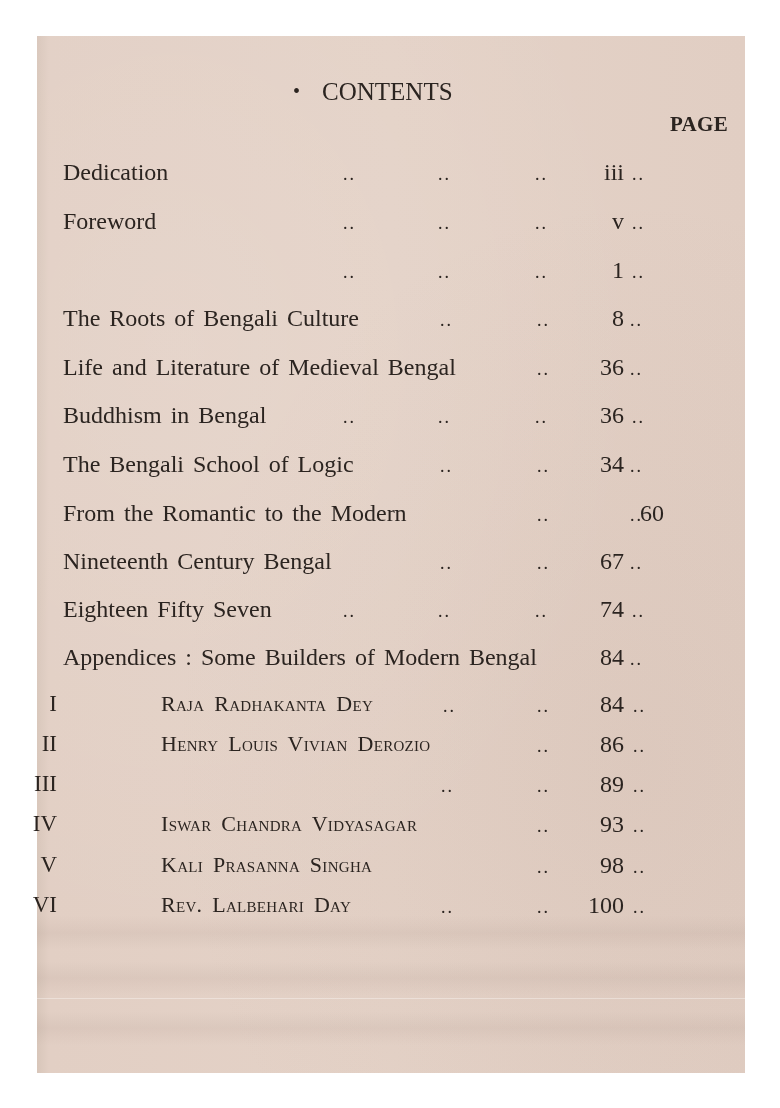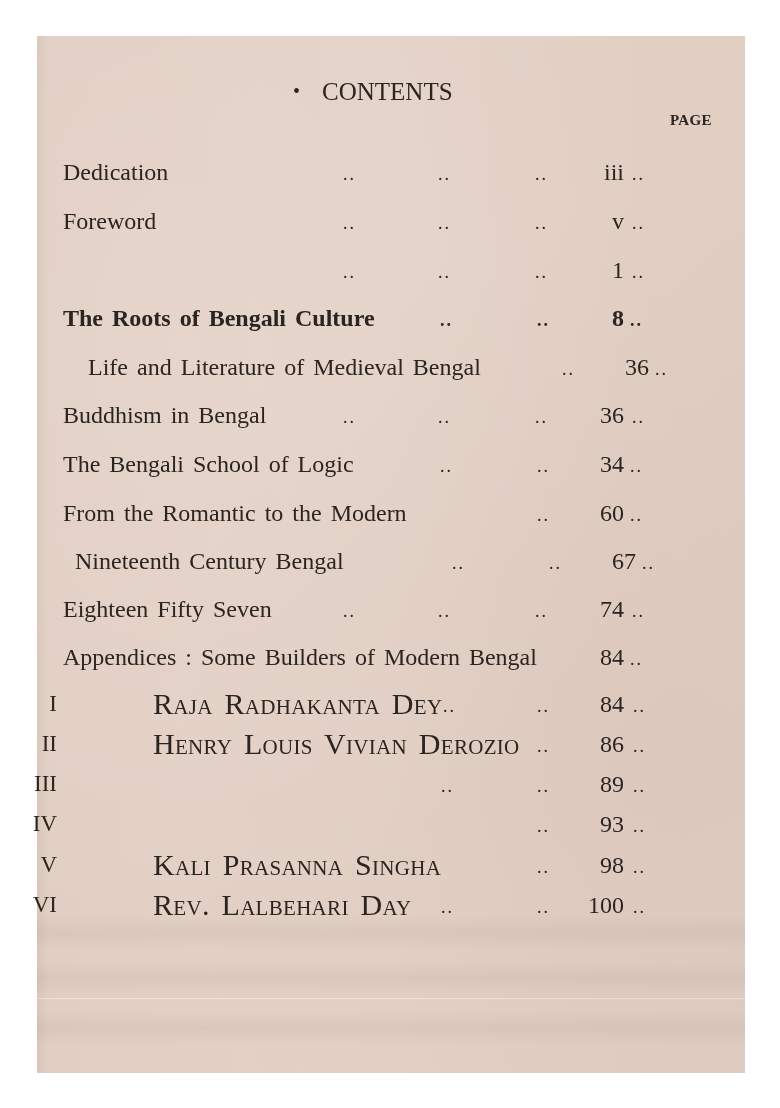--- a/index.html
+++ b/index.html
@@ -14,28 +14,28 @@
       radial-gradient(ellipse at 85% 70%, rgba(170,140,125,0.10), rgba(0,0,0,0) 55%),
       linear-gradient(90deg, #d8c6ba 0px, #e2cfc4 12px, #e4d2c7 50%, #e1cec3 100%);
   }
   .bleed {
     position:absolute; left:0; width:100%; height:34px;
     background:linear-gradient(180deg, rgba(150,125,115,0) 0%, rgba(150,125,115,0.10) 50%, rgba(150,125,115,0) 100%);
   }
   .seam { position:absolute; left:0; width:100%; height:1px; top:962px; background:rgba(255,255,255,0.35); }
   .title-wrap { position:absolute; left:256px; top:42px; white-space:nowrap; font-size:25px; }
   .page-label {
-    position:absolute; left:633px; top:76px; font-size:15px; font-weight:bold; letter-spacing:0.3px;
+    position:absolute; left:633px; top:76px; font-size:21px; font-weight:bold; letter-spacing:0.3px;
   }
   .row { position:absolute; left:0; width:624px; height:30px; }
   .row .label { position:absolute; left:26px; top:0; font-size:24px; line-height:30px; white-space:nowrap; word-spacing:3px; }
   .row .num { position:absolute; right:37px; top:0; font-size:24px; line-height:30px; text-align:right; }
   .row .dots { position:absolute; top:0; font-size:18px; line-height:34px; letter-spacing:2px; }
   .sub .roman { position:absolute; right:604px; top:0; font-size:23px; line-height:30px; text-align:right; }
-  .sub .label { left:116px; font-size:30px; font-variant:small-caps; letter-spacing:0.3px; word-spacing:4px; }
+  .sub .label { left:124px; font-size:22px; font-variant:small-caps; letter-spacing:0.3px; word-spacing:4px; }
 </style>
 </head>
 <body>
 
 <div class="page">
   <div class="bleed" style="top:880px"></div>
   <div class="bleed" style="top:925px"></div>
   <div class="bleed" style="top:975px"></div>
   <div class="seam"></div>
 
@@ -62,55 +62,55 @@
         <span class="dots" style="left: 595px;">..</span>
         <span class="num">v</span>
       </div>
       <div class="row" style="top: 219px;">
         <span class="dots" style="left: 306px;">..</span>
         <span class="dots" style="left: 401px;">..</span>
         <span class="dots" style="left: 498px;">..</span>
         <span class="dots" style="left: 595px;">..</span>
         <span class="num">1</span>
       </div>
-      <div class="row" style="top: 267px; font-weight: bold;">
+      <div class="row" style="top: 267px;">
         <span class="label">The Roots of Bengali Culture</span>
         <span class="dots" style="left: 403px;">..</span>
         <span class="dots" style="left: 500px;">..</span>
         <span class="dots" style="left: 593px;">..</span>
         <span class="num">8</span>
       </div>
-      <div class="row" style="top: 316px; margin-left: 25px;">
+      <div class="row" style="top: 316px;">
         <span class="label">Life and Literature of Medieval Bengal</span>
         <span class="dots" style="left: 500px;">..</span>
         <span class="dots" style="left: 593px;">..</span>
         <span class="num">36</span>
       </div>
       <div class="row" style="top: 364px;">
         <span class="label">Buddhism in Bengal</span>
         <span class="dots" style="left: 306px;">..</span>
         <span class="dots" style="left: 401px;">..</span>
         <span class="dots" style="left: 498px;">..</span>
         <span class="dots" style="left: 595px;">..</span>
         <span class="num">36</span>
       </div>
       <div class="row" style="top: 413px;">
         <span class="label">The Bengali School of Logic</span>
         <span class="dots" style="left: 403px;">..</span>
         <span class="dots" style="left: 500px;">..</span>
         <span class="dots" style="left: 593px;">..</span>
         <span class="num">34</span>
       </div>
-      <div class="row" style="top: 462px;">
+      <div class="row" style="top: 462px; padding-left: 40px;">
         <span class="label">From the Romantic to the Modern</span>
         <span class="dots" style="left: 500px;">..</span>
         <span class="dots" style="left: 593px;">..</span>
         <span class="num">60</span>
       </div>
-      <div class="row" style="top: 510px; margin-left: 12px;">
+      <div class="row" style="top: 510px;">
         <span class="label">Nineteenth Century Bengal</span>
         <span class="dots" style="left: 403px;">..</span>
         <span class="dots" style="left: 500px;">..</span>
         <span class="dots" style="left: 593px;">..</span>
         <span class="num">67</span>
       </div>
       <div class="row" style="top: 558px;">
         <span class="label">Eighteen Fifty Seven</span>
         <span class="dots" style="left: 306px;">..</span>
         <span class="dots" style="left: 401px;">..</span>
@@ -140,20 +140,21 @@
       </div>
       <div class="row sub" style="top: 733px;">
         <span class="roman">III</span>
         <span class="dots" style="left: 404px;">..</span>
         <span class="dots" style="left: 500px;">..</span>
         <span class="dots" style="left: 596px;">..</span>
         <span class="num">89</span>
       </div>
       <div class="row sub" style="top: 773px;">
         <span class="roman">IV</span>
+        <span class="label">Iswar Chandra Vidyasagar</span>
         <span class="dots" style="left: 500px;">..</span>
         <span class="dots" style="left: 596px;">..</span>
         <span class="num">93</span>
       </div>
       <div class="row sub" style="top: 814px;">
         <span class="roman">V</span>
         <span class="label">Kali Prasanna Singha</span>
         <span class="dots" style="left: 500px;">..</span>
         <span class="dots" style="left: 596px;">..</span>
         <span class="num">98</span>

